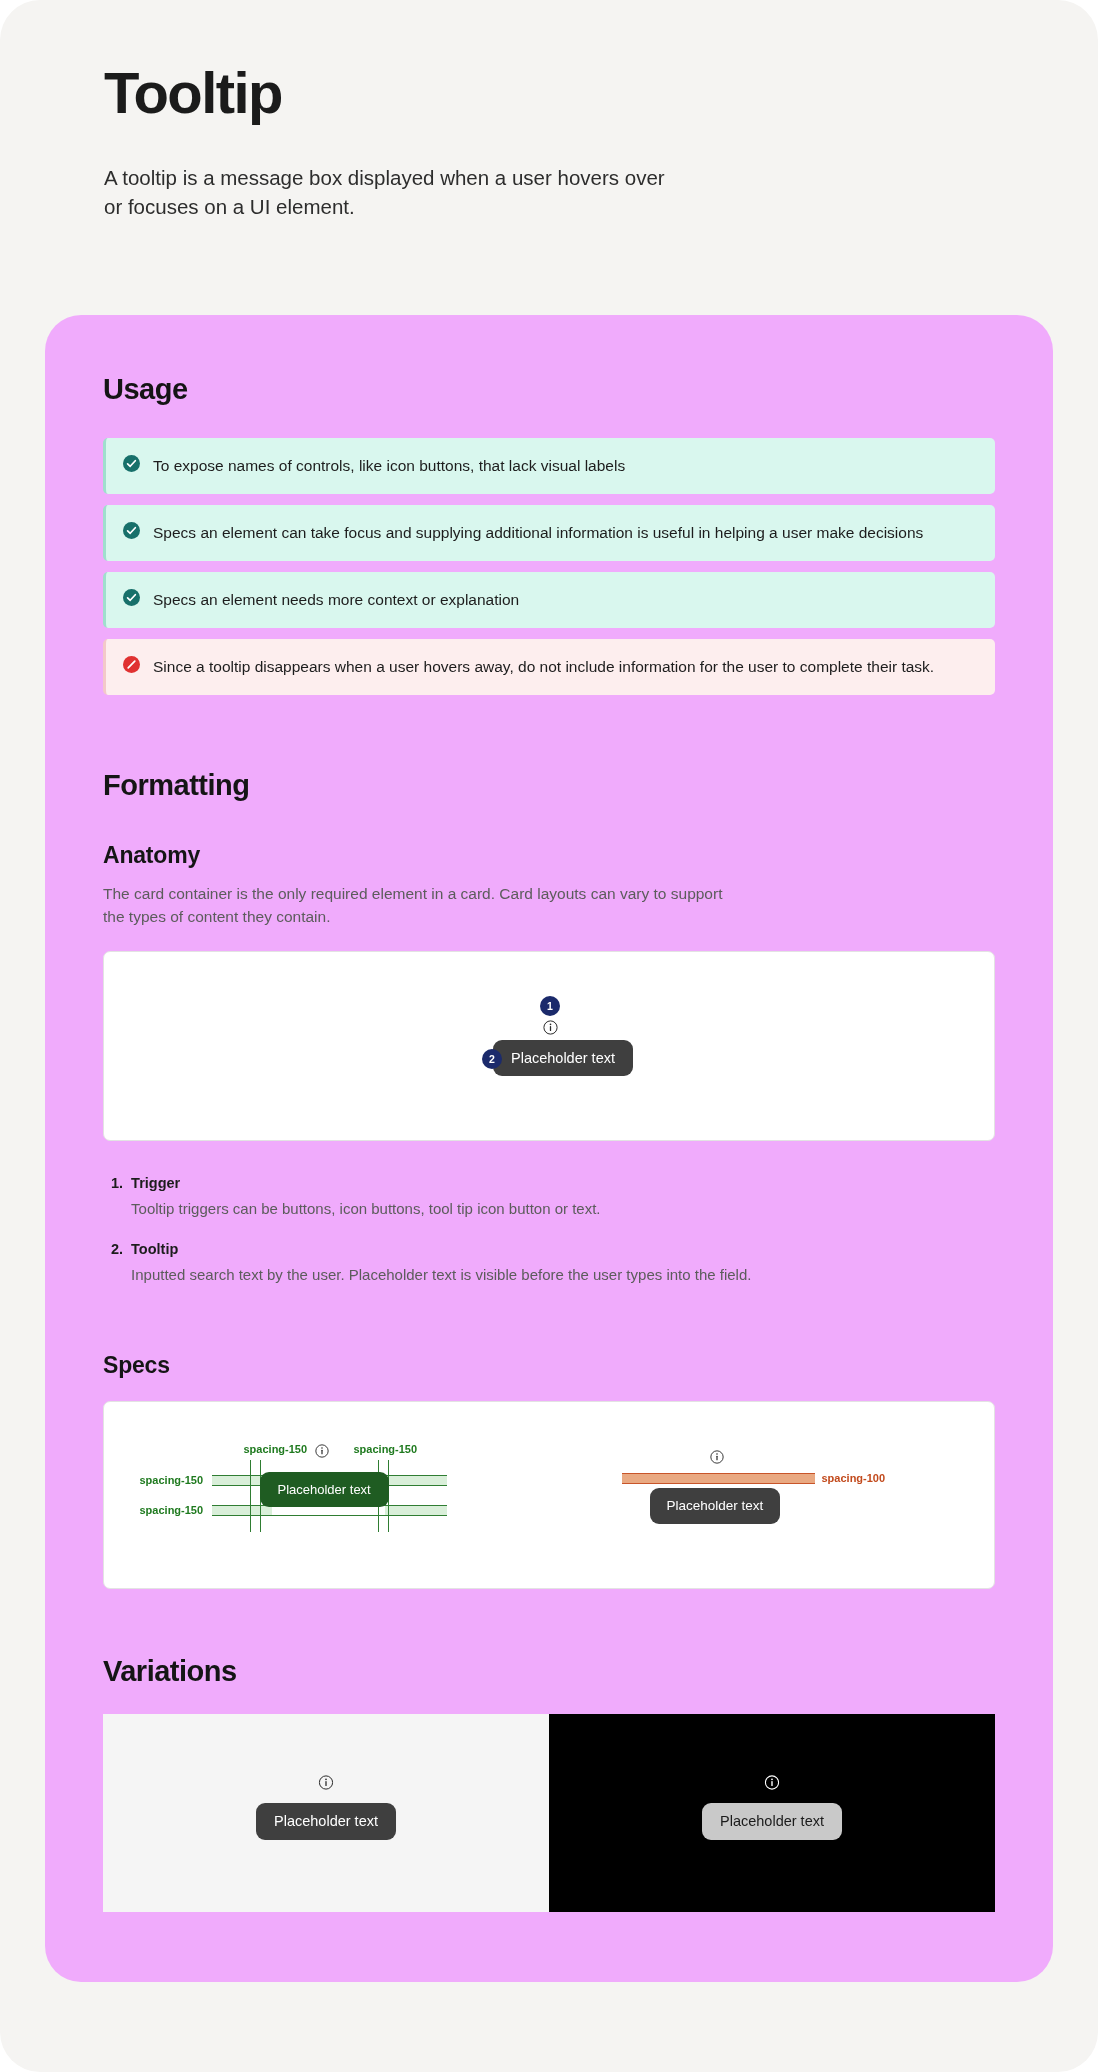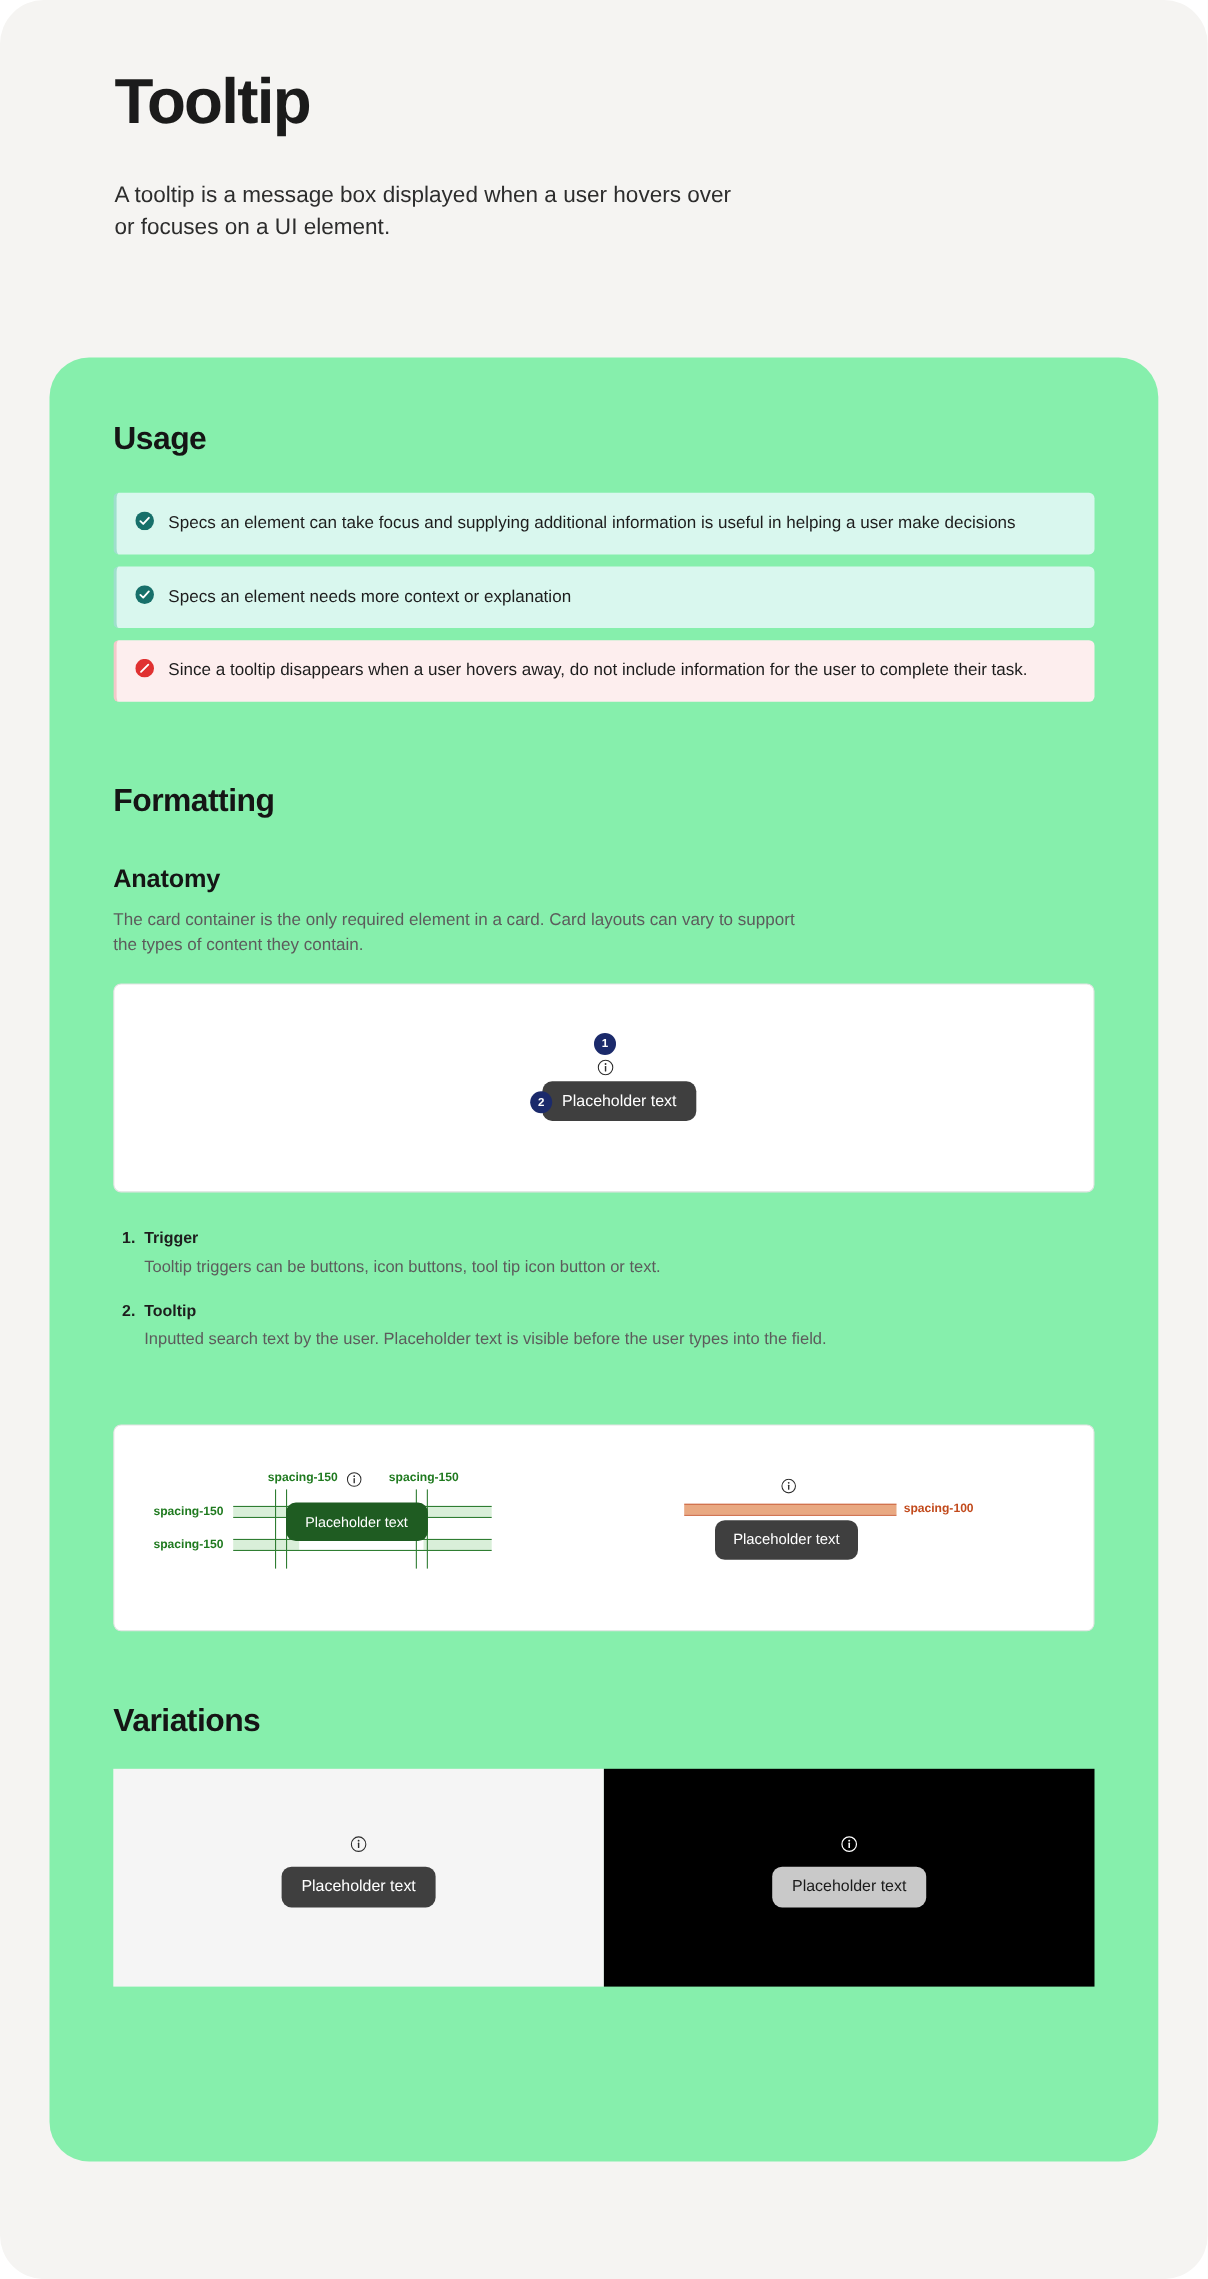--- a/index.html
+++ b/index.html
@@ -38,23 +38,23 @@
     line-height: 1.42;
     color: #2d2d2d;
     max-width: 575px;
     font-weight: 400;
   }
 
   
   .content-card {
     position: absolute;
     left: 45px;
-    top: 325px;
+    top: 315px;
     width: 1008px;
-    background: #86efac;
+    background: #f0abfc;
     border-radius: 36px;
     padding: 58px 58px 70px 58px;
     min-height: 1640px;
   }
 
   .h2 {
     font-size: 29px;
     font-weight: 700;
     letter-spacing: -0.5px;
     color: #151515;
@@ -335,20 +335,29 @@
     <h1 class="page-title">Tooltip</h1>
     <p class="page-subtitle">A tooltip is a message box displayed when a user hovers over or focuses on a UI element.</p>
   </div>
 
   <div class="content-card">
 
     <h2 class="h2">Usage</h2>
 
     <div class="usage-list">
 
+      <div class="usage-item do">
+        <span class="ic">
+          <svg width="17" height="17" viewBox="0 0 17 17">
+            <circle cx="8.5" cy="8.5" r="8.5" fill="#17706a"></circle>
+            <path d="M4.6 8.8 L7.2 11.3 L12.3 5.7" stroke="#ffffff" stroke-width="1.7" fill="none" stroke-linecap="round" stroke-linejoin="round"></path>
+          </svg>
+        </span>
+        <span class="txt">To expose names of controls, like icon buttons, that lack visual labels</span>
+      </div>
 
       <div class="usage-item do">
         <span class="ic">
           <svg width="17" height="17" viewBox="0 0 17 17">
             <circle cx="8.5" cy="8.5" r="8.5" fill="#17706a"></circle>
             <path d="M4.6 8.8 L7.2 11.3 L12.3 5.7" stroke="#ffffff" stroke-width="1.7" fill="none" stroke-linecap="round" stroke-linejoin="round"></path>
           </svg>
         </span>
         <span class="txt">Specs an element can take focus and supplying additional information is useful in helping a user make decisions</span>
       </div>
@@ -412,20 +421,21 @@
           <span class="def-num">2.</span>
           <div class="def-body">
             <div class="def-term">Tooltip</div>
             <div class="def-desc">Inputted search text by the user. Placeholder text is visible before the user types into the field.</div>
           </div>
         </div>
       </div>
     </div>
 
     <div class="sec-specs">
+      <h3 class="h3">Specs</h3>
 
       <div class="specs-box">
 
         <div class="spec-half">
           <div class="spec-green-stage">
 
             <div class="g-band" style="left:30px; top:36px; width:60px; height:9px;"></div>
             <div class="g-band" style="left:30px; top:66px; width:60px; height:9px;"></div>
             <div class="g-band" style="left:203px; top:36px; width:62px; height:9px;"></div>
             <div class="g-band" style="left:203px; top:66px; width:62px; height:9px;"></div>

